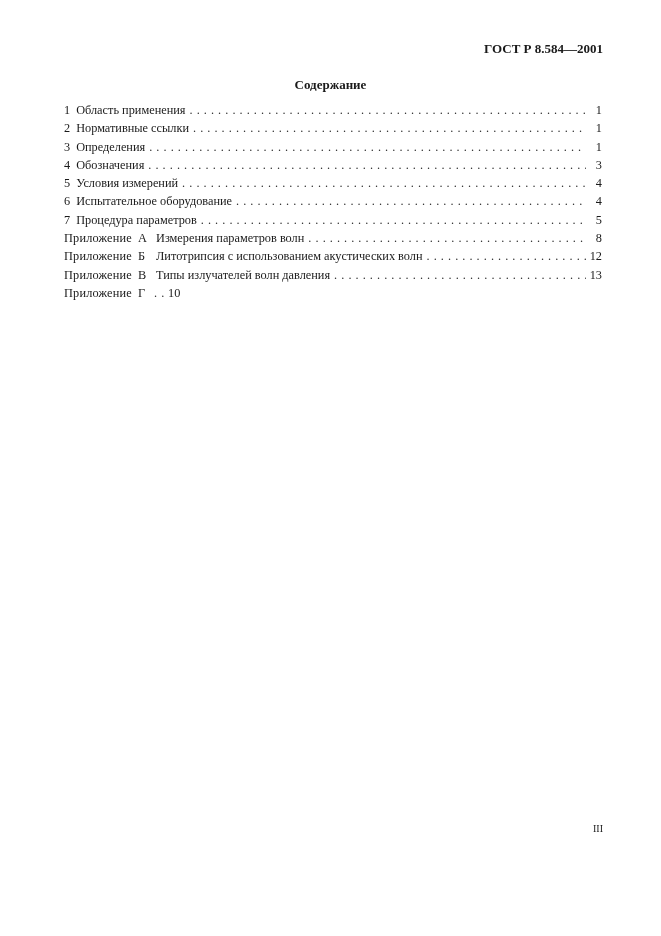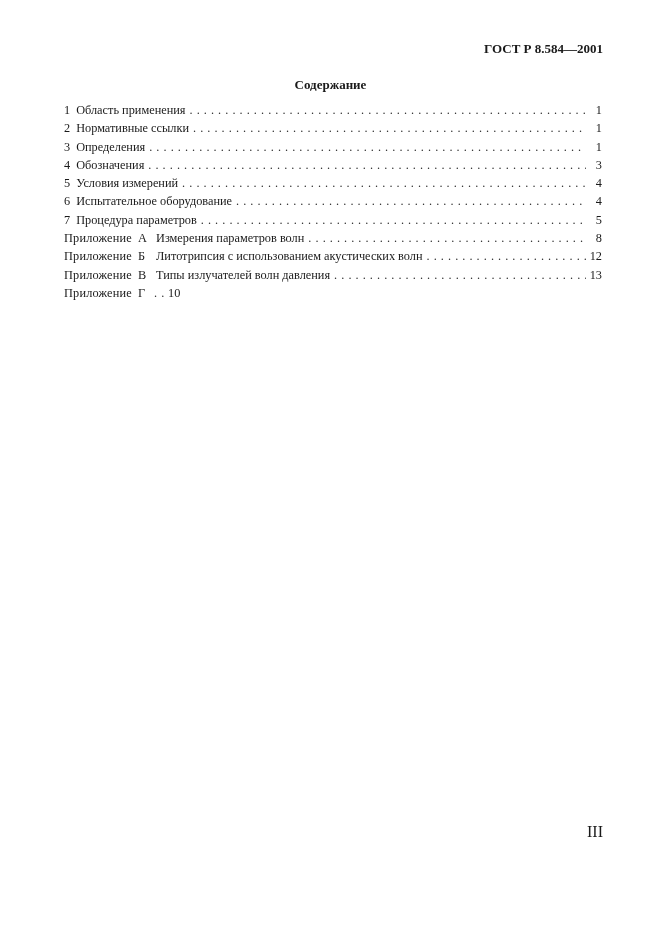--- a/index.html
+++ b/index.html
@@ -9,21 +9,21 @@
   .title { position:absolute; top:77px; left:0; width:661px; text-align:center; font-size:13px;font-weight:bold; }
   .toc { position:absolute; top:103px; left:64px; width:538px; }
   .row { display:flex; align-items:baseline; height:18.3px; font-size:12.3px; white-space:nowrap; }
   .num { width:auto; }
   .lbl { padding-left:6px; }
   .appx-prefix { width:74px; letter-spacing:0.2px; }
   .appx-letter { width:12px; }
   .dots { flex:1; overflow:hidden; margin:0 4px; letter-spacing:4.2px; color:#333; }
   .dots::before { content:". . . . . . . . . . . . . . . . . . . . . . . . . . . . . . . . . . . . . . . . . . . . . . . . . . . . . . . . . . . . . . . . . . . . . . . . . . . . . . . . . . . . . . . . . . . . . . . . . . . . . . . . . . . . . . . . . . . . . . . . . . . . . . . . . . . . . . . . . . . . . . . . . . . . . . . . . . . . . . . . . . . ."; letter-spacing:0; word-spacing:1px; }
   .page { min-width:12px; text-align:right; }
-  .footer { position:absolute; top:823px; right:58px; font-size:16px; }
+  .footer { position:absolute; top:823px; right:58px; font-size:10px; }
 </style>
 </head>
 <body>
 
 <div class="header">ГОСТ Р 8.584—2001</div>
 
 <div class="title">Содержание</div>
 
 <div class="toc">
   <div class="row">

